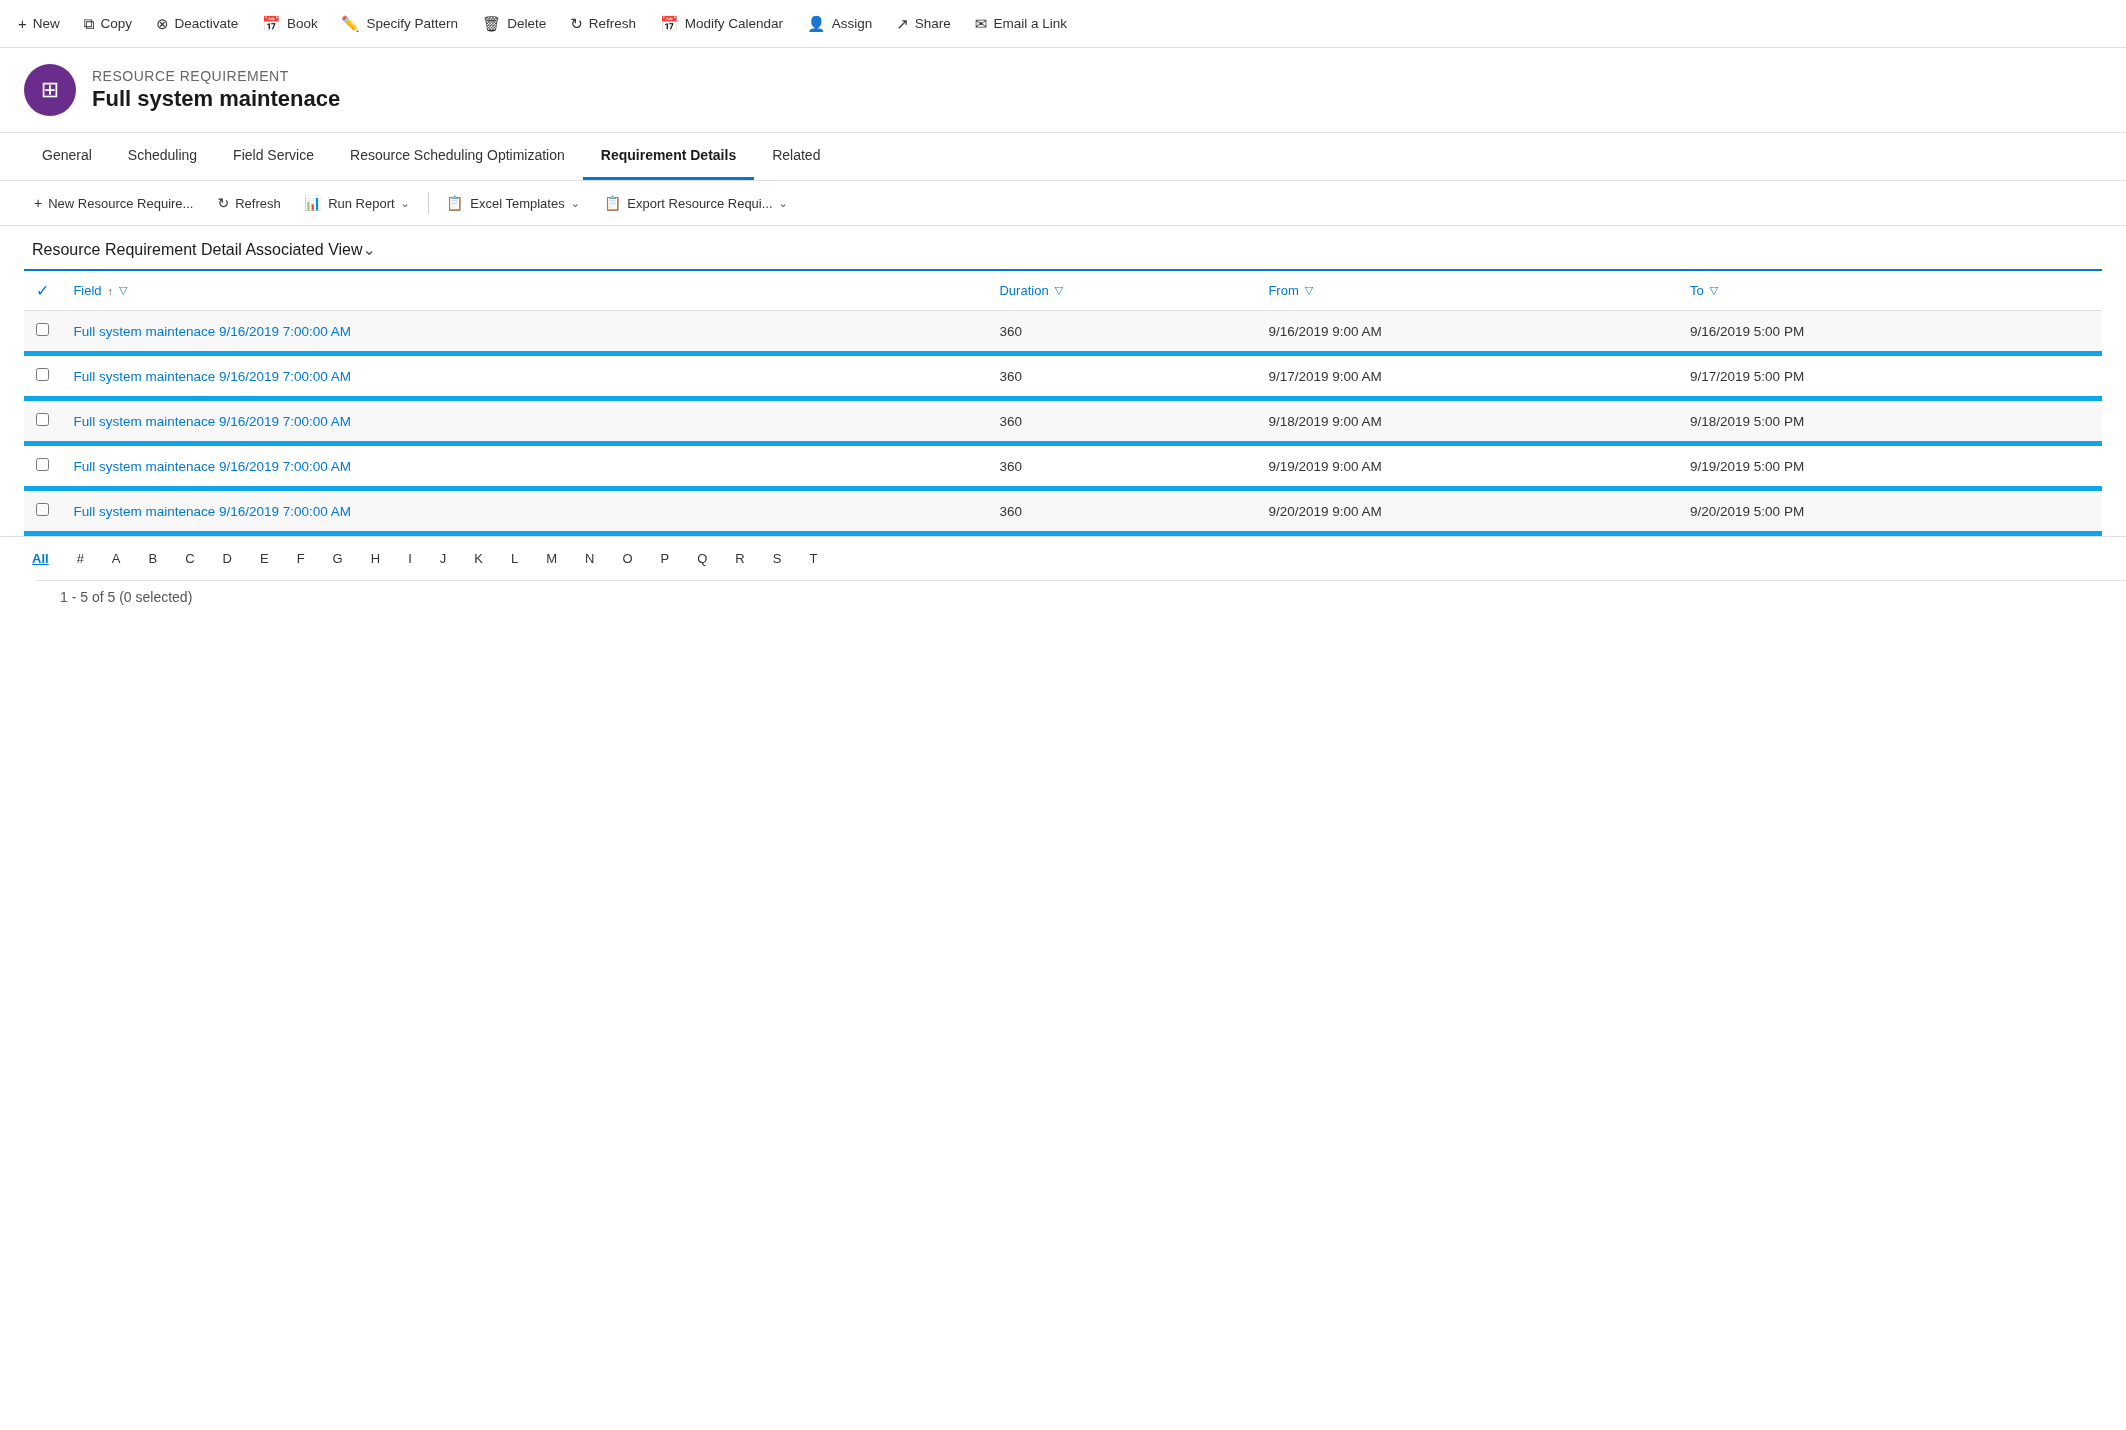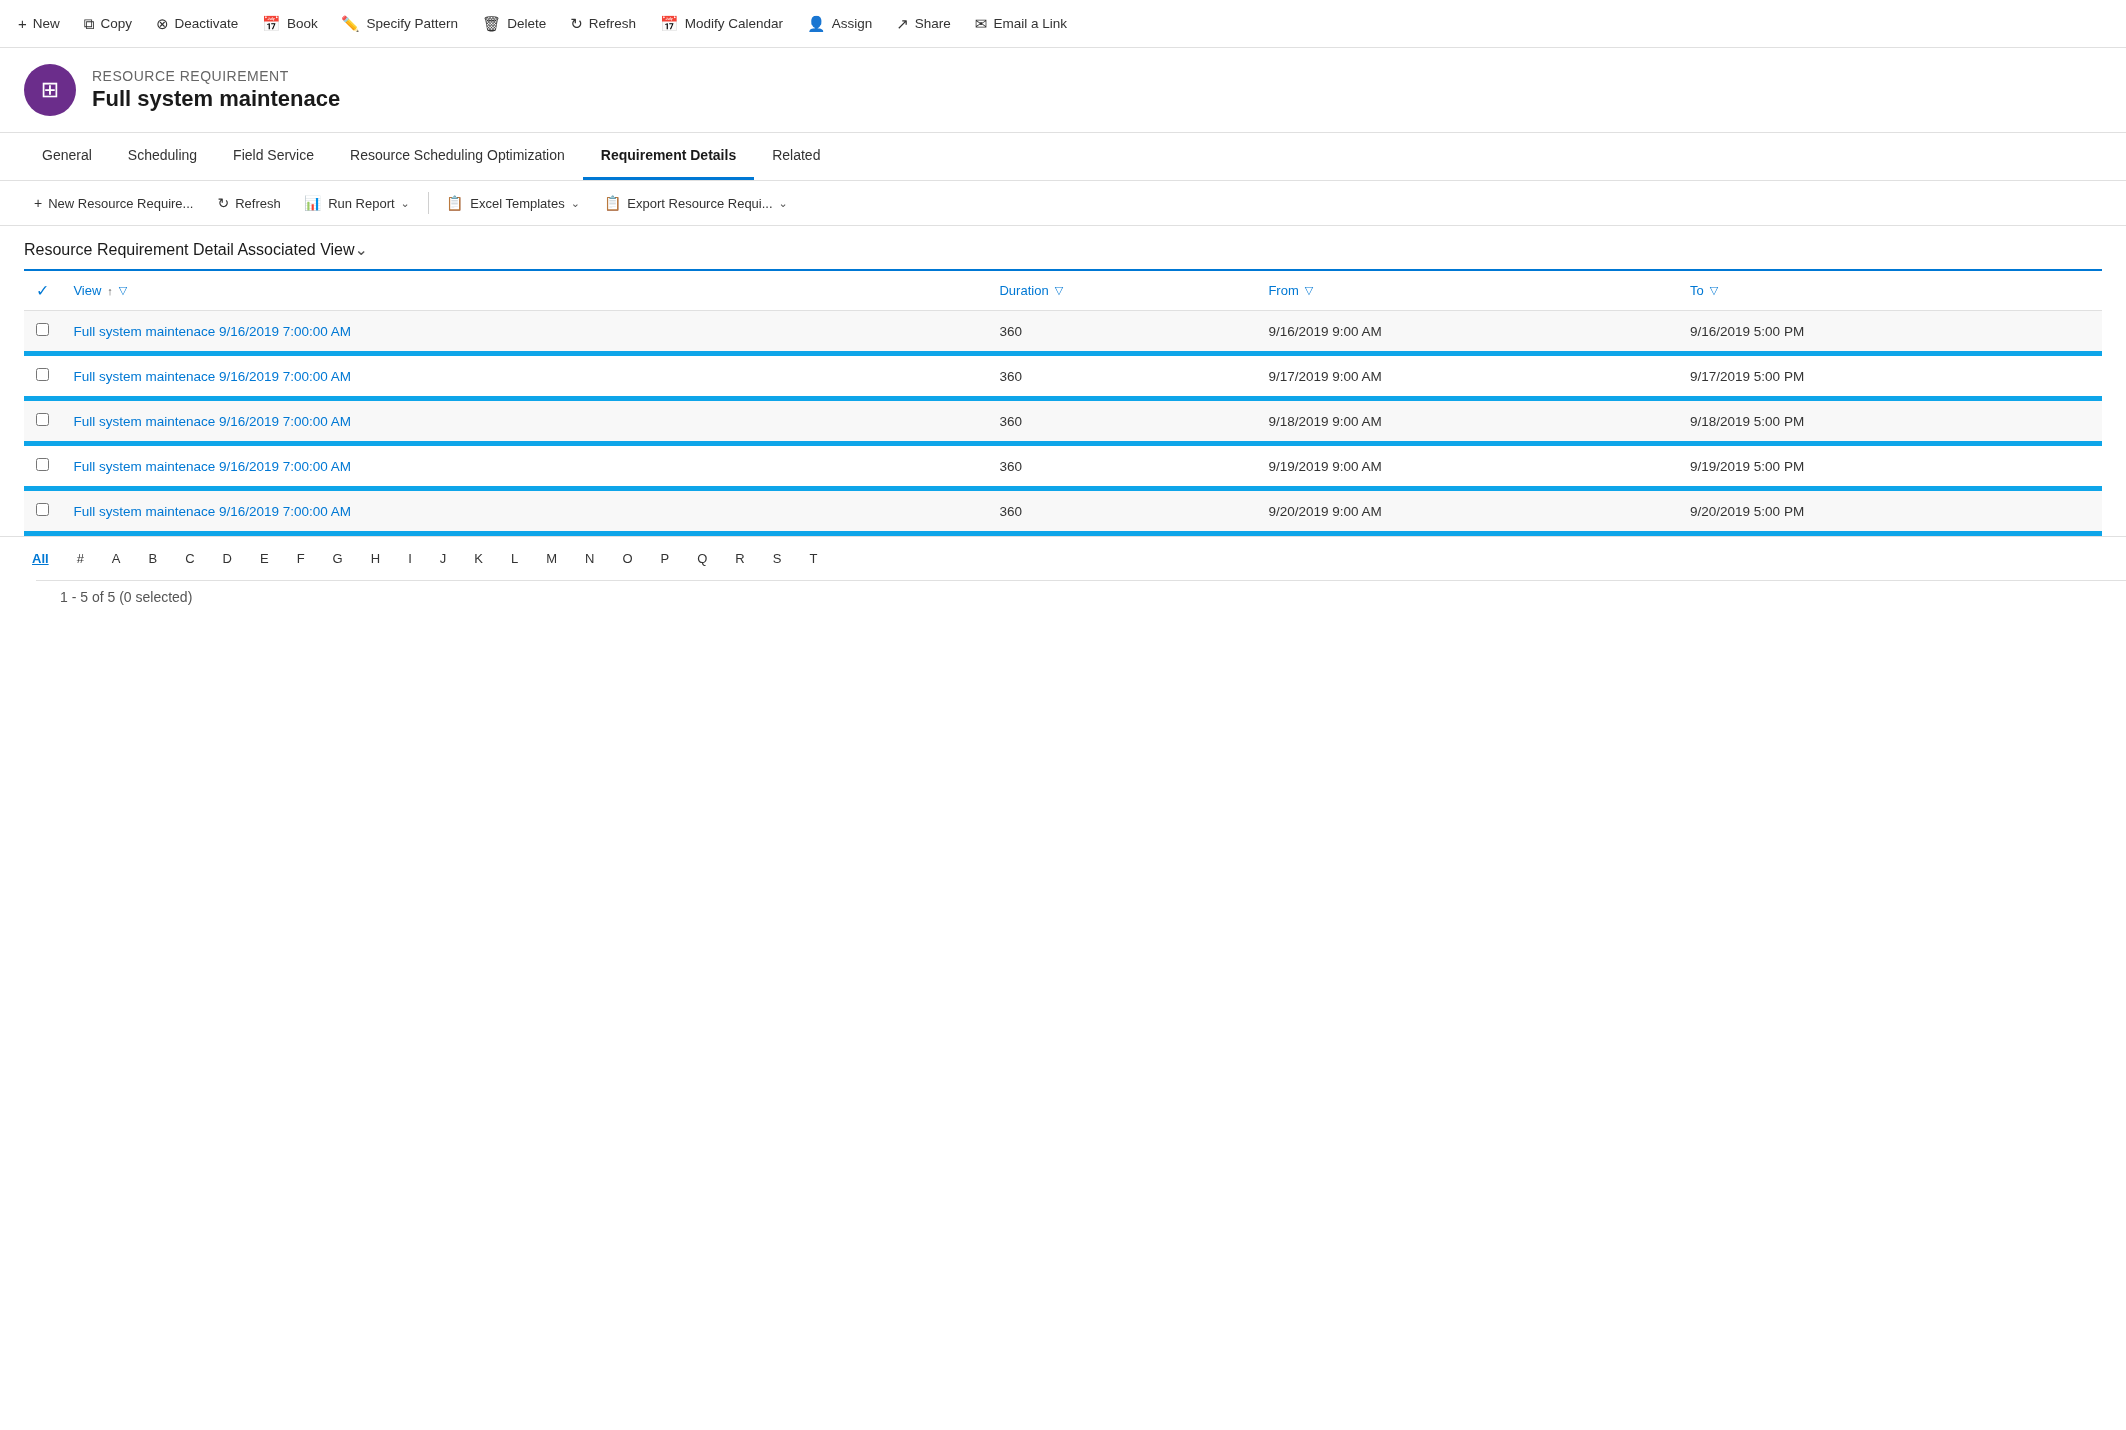--- a/index.html
+++ b/index.html
@@ -94,20 +94,21 @@
     .sub-btn .btn-icon { font-size: 14px; }
     .sub-btn .chevron { font-size: 11px; color: #555; }
     .sub-separator { width: 1px; height: 22px; background: #d0d0d0; margin: 0 4px; }
 
     
     .view-title-bar {
       display: flex;
       align-items: center;
       padding: 14px 24px 10px 24px;
       gap: 0;
+      margin-left: 8px;
     }
     .view-title {
       font-size: 16px;
       font-weight: 400;
       color: #1a1a1a;
     }
     .view-title-chevron { font-size: 16px; color: #555; cursor: pointer; }
 
     
     .data-table-container {
@@ -280,21 +281,21 @@
 
 <div class="data-table-container">
   <table class="data-table">
     <thead>
       <tr>
         <th class="checkbox-cell">
           <span class="check-all">✓</span>
         </th>
         <th>
           <div class="col-header">
-            <span>View</span>
+            <span>Field</span>
             <span class="sort-icon">↑</span>
             <span class="filter-icon">▽</span>
           </div>
         </th>
         <th>
           <div class="col-header">
             <span>Duration</span>
             <span class="filter-icon">▽</span>
           </div>
         </th>

